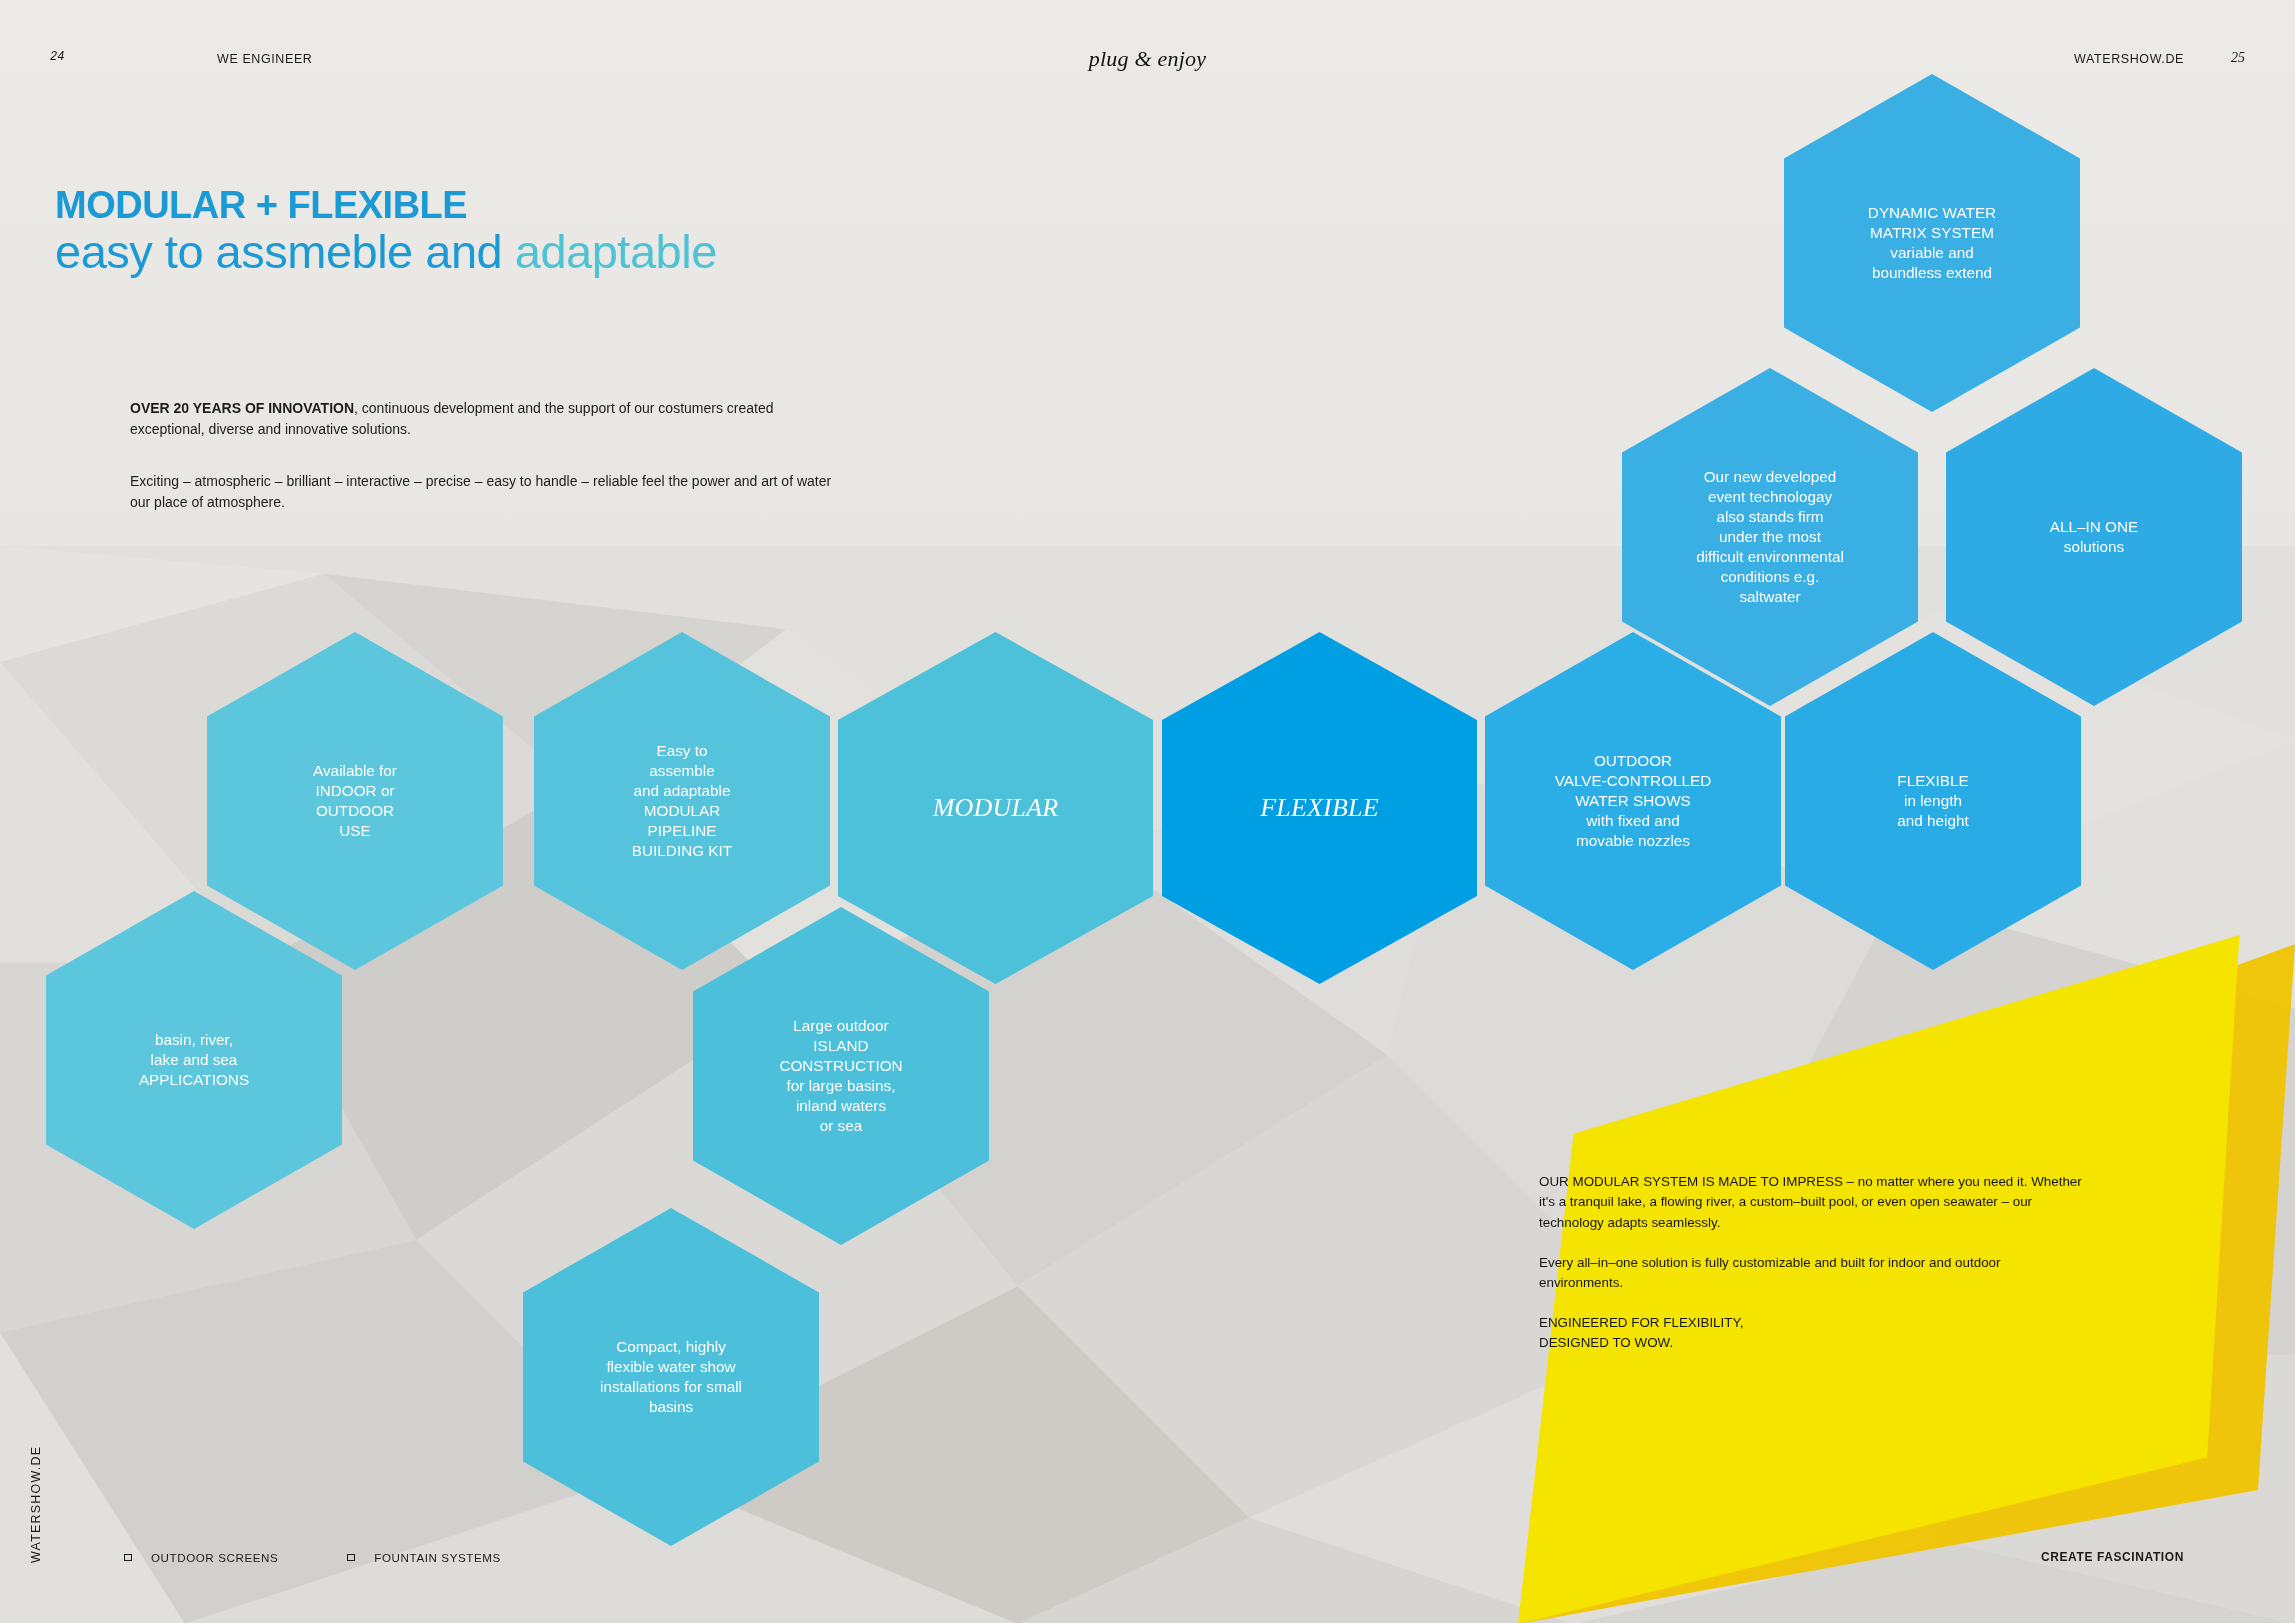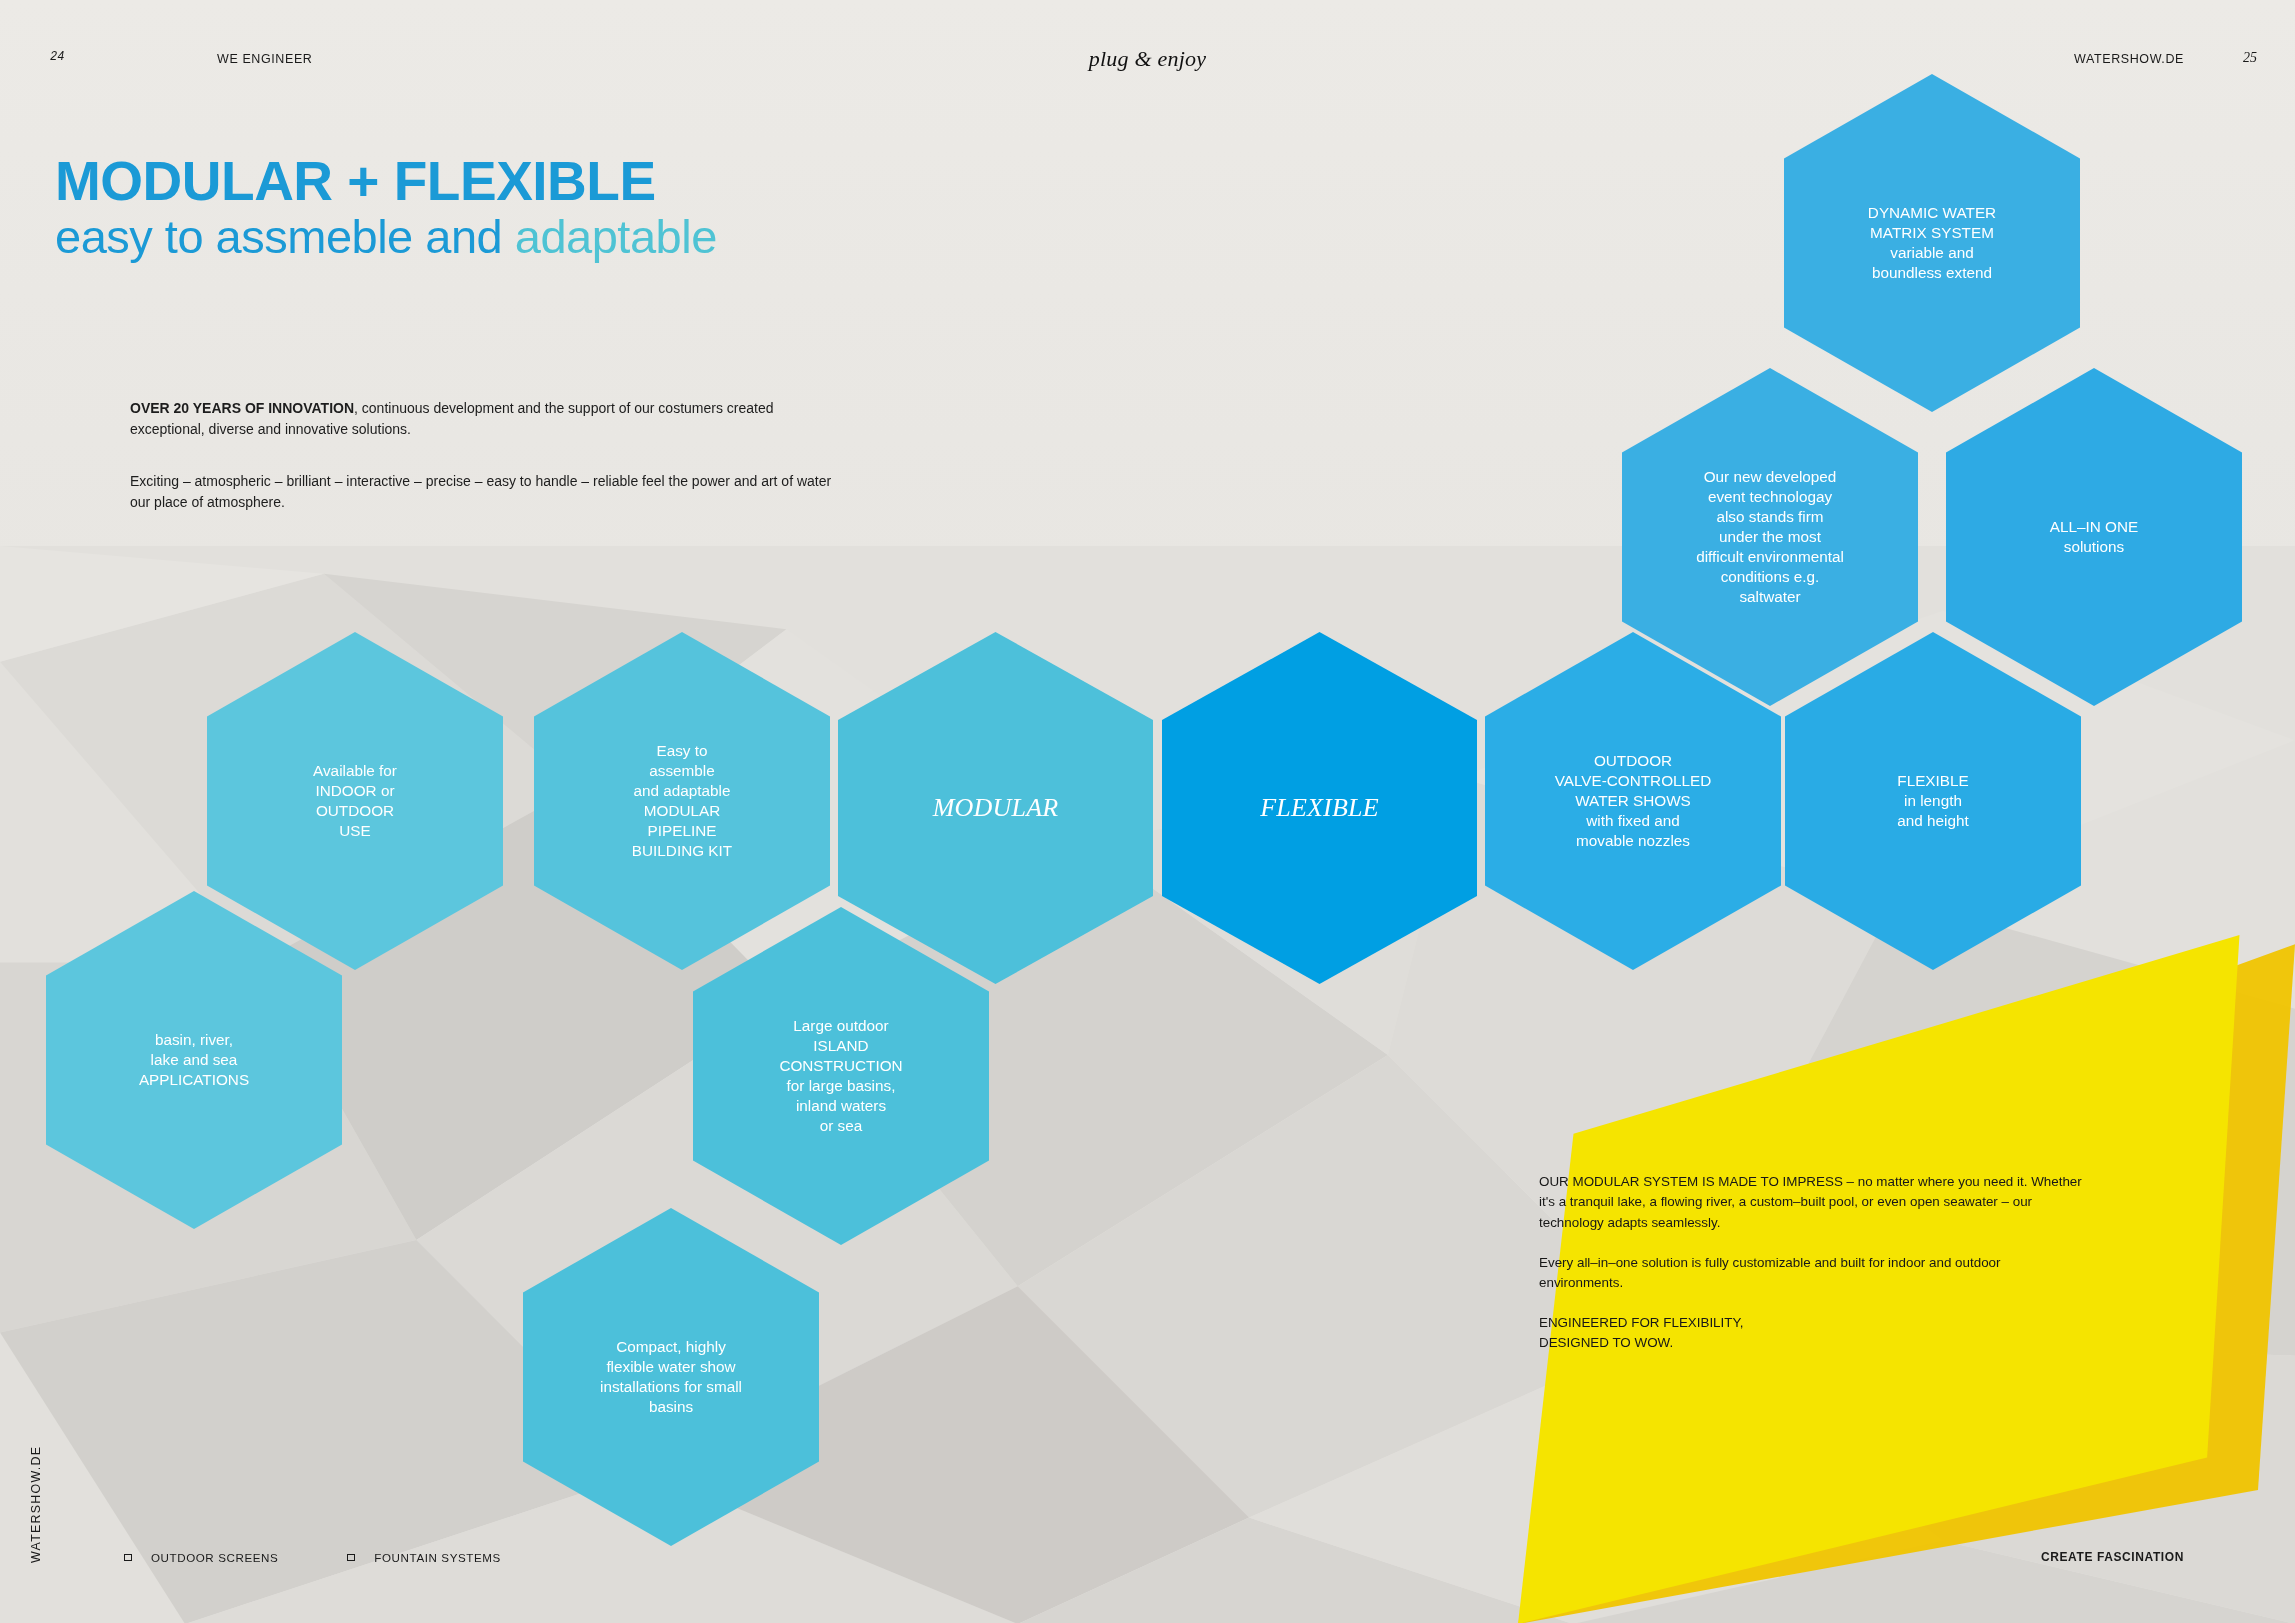--- a/index.html
+++ b/index.html
@@ -15,28 +15,28 @@
     background: linear-gradient(180deg,#eceae6 0%,#e7e5e1 45%,#dedcd8 100%);
     overflow: hidden;
   }
 
   
   .poly-bg { position: absolute; left: 0; top: 546px; width: 2295px; height: 1078px; }
 
   
   .hdr { position: absolute; top: 46px; left: 0; width: 2295px; height: 28px; }
   .hdr .pageno-l { position: absolute; left: 50px; top: 3.7px; font-style: italic; font-size: 12px; color: #1a1a1a; font-family: Liberation Mono, monospace; }
-  .hdr .pageno-r { position: absolute; right: 38px; top: 3.7px; font-style: italic; font-size: 14px; color: #1a1a1a; font-family: "Liberation Serif", serif; }
+  .hdr .pageno-r { position: absolute; right: 50px; top: 3.7px; font-style: italic; font-size: 14px; color: #1a1a1a; font-family: "Liberation Serif", serif; }
   .hdr .lbl-l { position: absolute; left: 217px; top: 5.6px; font-size: 12.5px; letter-spacing: 0.6px; color: #1a1a1a; }
   .hdr .lbl-r { position: absolute; right: 111px; top: 5.6px; font-size: 12.5px; letter-spacing: 0.6px; color: #1a1a1a; }
   .hdr .center { position: absolute; left: 0; right: 0; top: 0px; text-align: center; font-family: "Liberation Serif", serif; font-style: italic; font-size: 22px; color: #111; letter-spacing: 0.2px; }
 
   
   .headline { position: absolute; left: 55px; top: 153px; }
-  .headline .l1 { font-size: 55px; font-weight: bold; color: #1b9ad6; letter-spacing: -0.5px; line-height: 1.05; }
+  .headline .l1 { font-size: 38px; font-weight: bold; color: #1b9ad6; letter-spacing: -0.5px; line-height: 1.05; margin-top: 33px; }
   .headline .l2 { font-size: 47px; color: #1b9ad6; letter-spacing: -0.5px; line-height: 1.12; }
   .headline .l2 .teal { color: #4fc3d4; }
 
   
   .intro { position: absolute; left: 130px; top: 398px; width: 722px; font-size: 14px; line-height: 1.5; color: #1d1d1d; }
   .intro b { font-weight: bold; }
   .intro .p2 { margin-top: 30.5px; }
 
   
   .hex {

